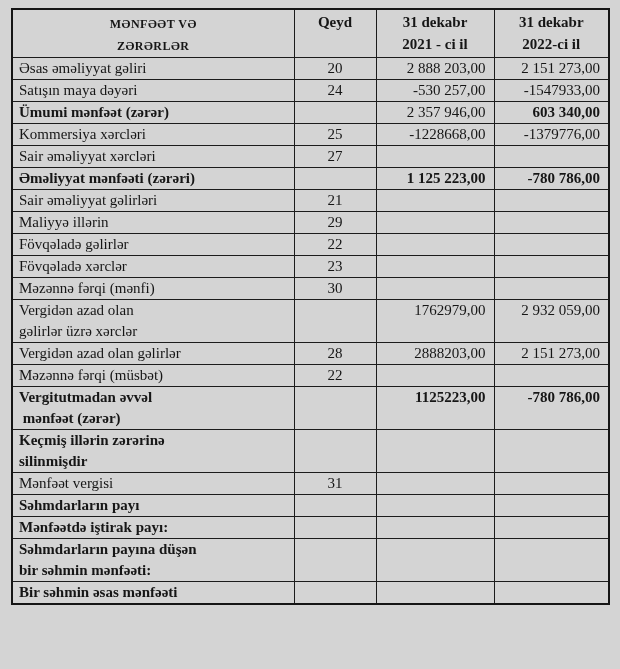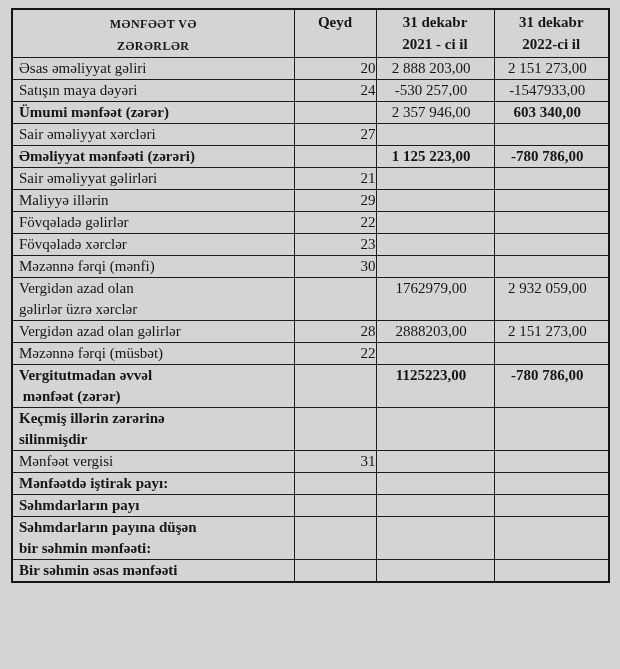--- a/index.html
+++ b/index.html
@@ -41,22 +41,22 @@
     text-align: center;
     line-height: 22px;
     padding-top: 1px;
   }
   .pnl th.main-h {
     font-size: 12px;
     letter-spacing: 0.5px;
     padding-top: 3px;
   }
   .lbl { text-align: left; padding-left: 6px; padding-right: 4px; }
-  .qeyd { text-align: right; margin-top: 40px; }
-  .num { text-align: center; padding-right: 8px; margin-left: 46px; }
+  .qeyd { text-align: center; margin-top: 40px; }
+  .num { text-align: right; padding-right: 8px; margin-left: 46px; }
   .b { font-weight: bold; }
 </style>
 </head>
 <body>
 
 <div class="page">
   <table class="pnl">
     <colgroup>
       <col style="width:282px">
       <col style="width:82px">
@@ -87,20 +87,26 @@
         <td class="num">-530 257,00</td>
         <td class="num">-1547933,00</td>
       </tr>
       <tr>
         <td class="lbl b">Ümumi mənfəət (zərər)</td>
         <td class="qeyd"></td>
         <td class="num">2 357 946,00</td>
         <td class="num b">603 340,00</td>
       </tr>
       <tr>
+        <td class="lbl">Kommersiya xərcləri</td>
+        <td class="qeyd">25</td>
+        <td class="num">-1228668,00</td>
+        <td class="num">-1379776,00</td>
+      </tr>
+      <tr>
         <td class="lbl">Sair əməliyyat xərcləri</td>
         <td class="qeyd">27</td>
         <td class="num"></td>
         <td class="num"></td>
       </tr>
       <tr>
         <td class="lbl b">Əməliyyat mənfəəti (zərəri)</td>
         <td class="qeyd"></td>
         <td class="num b">1 125 223,00</td>
         <td class="num b">-780 786,00</td>
@@ -168,27 +174,27 @@
         <td class="num"></td>
         <td class="num"></td>
       </tr>
       <tr>
         <td class="lbl">Mənfəət vergisi</td>
         <td class="qeyd">31</td>
         <td class="num"></td>
         <td class="num"></td>
       </tr>
       <tr>
+        <td class="lbl b">Səhmdarların payı</td>
+        <td class="qeyd"></td>
+        <td class="num"></td>
+        <td class="num"></td>
+      </tr>
+      <tr>
         <td class="lbl b">Mənfəətdə iştirak payı:</td>
-        <td class="qeyd"></td>
-        <td class="num"></td>
-        <td class="num"></td>
-      </tr>
-      <tr>
-        <td class="lbl b">Səhmdarların payı</td>
         <td class="qeyd"></td>
         <td class="num"></td>
         <td class="num"></td>
       </tr>
       <tr class="dbl">
         <td class="lbl b">Səhmdarların payına düşən
 bir səhmin mənfəəti:</td>
         <td class="qeyd"></td>
         <td class="num"></td>
         <td class="num"></td>

